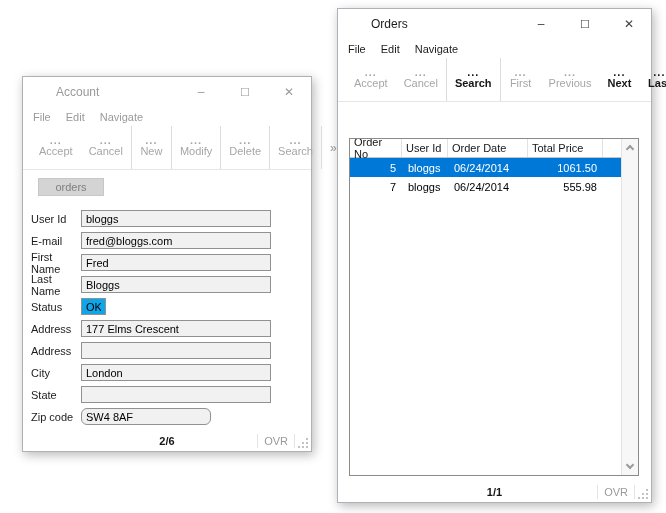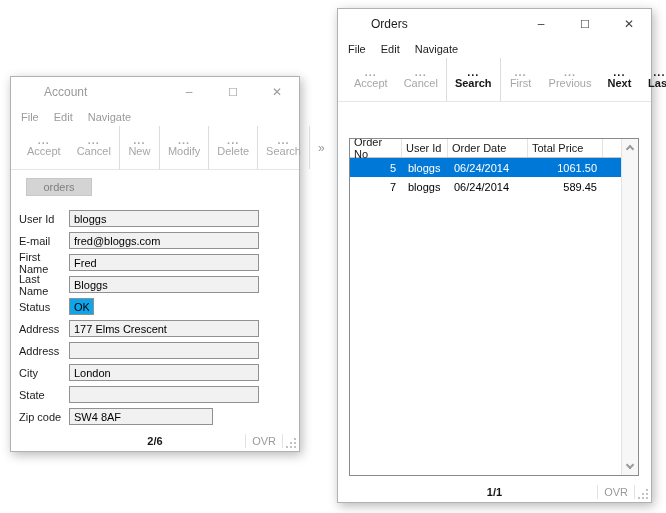--- a/index.html
+++ b/index.html
@@ -8,21 +8,21 @@
     position:relative; background:#ffffff;
     font-family:"Liberation Sans", sans-serif; font-size:11px; color:#1c1c1c;
     overflow:hidden;
   }
   .window {
     position:absolute; background:#fff;
     border:1px solid #adb2b8;
     box-shadow:2px 3px 10px rgba(0,0,0,.28);
     display:flex; flex-direction:column;
   }
-  #account-window { left:10px; top:76px; width:290px; height:376px; }
+  #account-window { left:22px; top:76px; width:290px; height:376px; }
   #orders-window  { left:337px; top:8px;  width:315px; height:495px; }
 
   
   .titlebar { height:30px; flex:0 0 30px; display:flex; align-items:center; padding:0 0 0 11px; }
   .app-icon { width:14px; height:13px; position:relative; flex:0 0 14px; }
   .app-icon .screen { width:13px; height:9px; background:#7a3f9d; border-radius:1px; border-bottom:2px solid #4e2a66; }
   .app-icon .stand  { width:3px; height:2px; background:#5c3574; margin:0 auto; }
   .app-icon .base   { width:8px; height:1px; background:#9b86a8; margin:0 auto; }
   .title { margin-left:8px; font-size:12px; color:#1c1c1c; }
   .win-controls { margin-left:auto; display:flex; height:100%; }
@@ -56,21 +56,21 @@
   .orders-btn { margin:8px 0 0 15px; width:66px; height:18px; background:#d4d4d4;
       border:1px solid #c7c7c7; color:#7f7f7f; font-size:11px;
       display:flex; align-items:center; justify-content:center; }
   .form { margin:14px 0 0 8px; }
   .form-row { display:flex; align-items:center; margin-bottom:5px; height:17px; }
   .form-row label { width:50px; flex:0 0 50px; font-size:11px; color:#1c1c1c; }
   .field { height:17px; border:1px solid #919191; background:#f1f1f1; color:#000;
       font-family:"Liberation Sans",sans-serif; font-size:11px; padding:0 4px; outline:none; }
   .field[data-size="normal"] { width:190px; }
   .field[data-size="small"]  { width:25px; }
-  .field[data-size="medium"] { width:144px; }
+  .field[data-size="medium"] { width:130px;border-radius:6px; }
   .field[data-bg="white"] { background:#0ea5e9; }
 
   
   .statusbar { margin-top:auto; height:20px; flex:0 0 20px; position:relative;
       display:flex; align-items:center; font-size:11px; }
   .page-ind { position:absolute; left:0; right:0; text-align:center; font-weight:600; color:#161616; }
   .ovr { margin-left:auto; margin-right:16px; color:#9a9a9a; padding:0 6px; height:14px;
       line-height:14px; border-left:1px solid #e3e3e3; border-right:1px solid #e3e3e3; z-index:1; }
   .grip { position:absolute; right:3px; bottom:3px; width:10px; height:10px; }
   .grip::before { content:""; position:absolute; right:0; bottom:0; width:2px; height:2px; background:#c2c2c2;
@@ -299,21 +299,21 @@
             <span class="td c-orderno">5</span>
             <span class="td c-userid">bloggs</span>
             <span class="td c-date">06/24/2014</span>
             <span class="td c-price">1061.50</span>
           </div>
 
           <div class="tr" data-selected="false">
             <span class="td c-orderno">7</span>
             <span class="td c-userid">bloggs</span>
             <span class="td c-date">06/24/2014</span>
-            <span class="td c-price">589.45</span>
+            <span class="td c-price">555.98</span>
           </div>
         </div>
     </div>
     <div class="scrollbar">
       <span class="chev up"></span>
       <span class="chev down"></span>
     </div>
   </div>
 
   <div class="statusbar">

